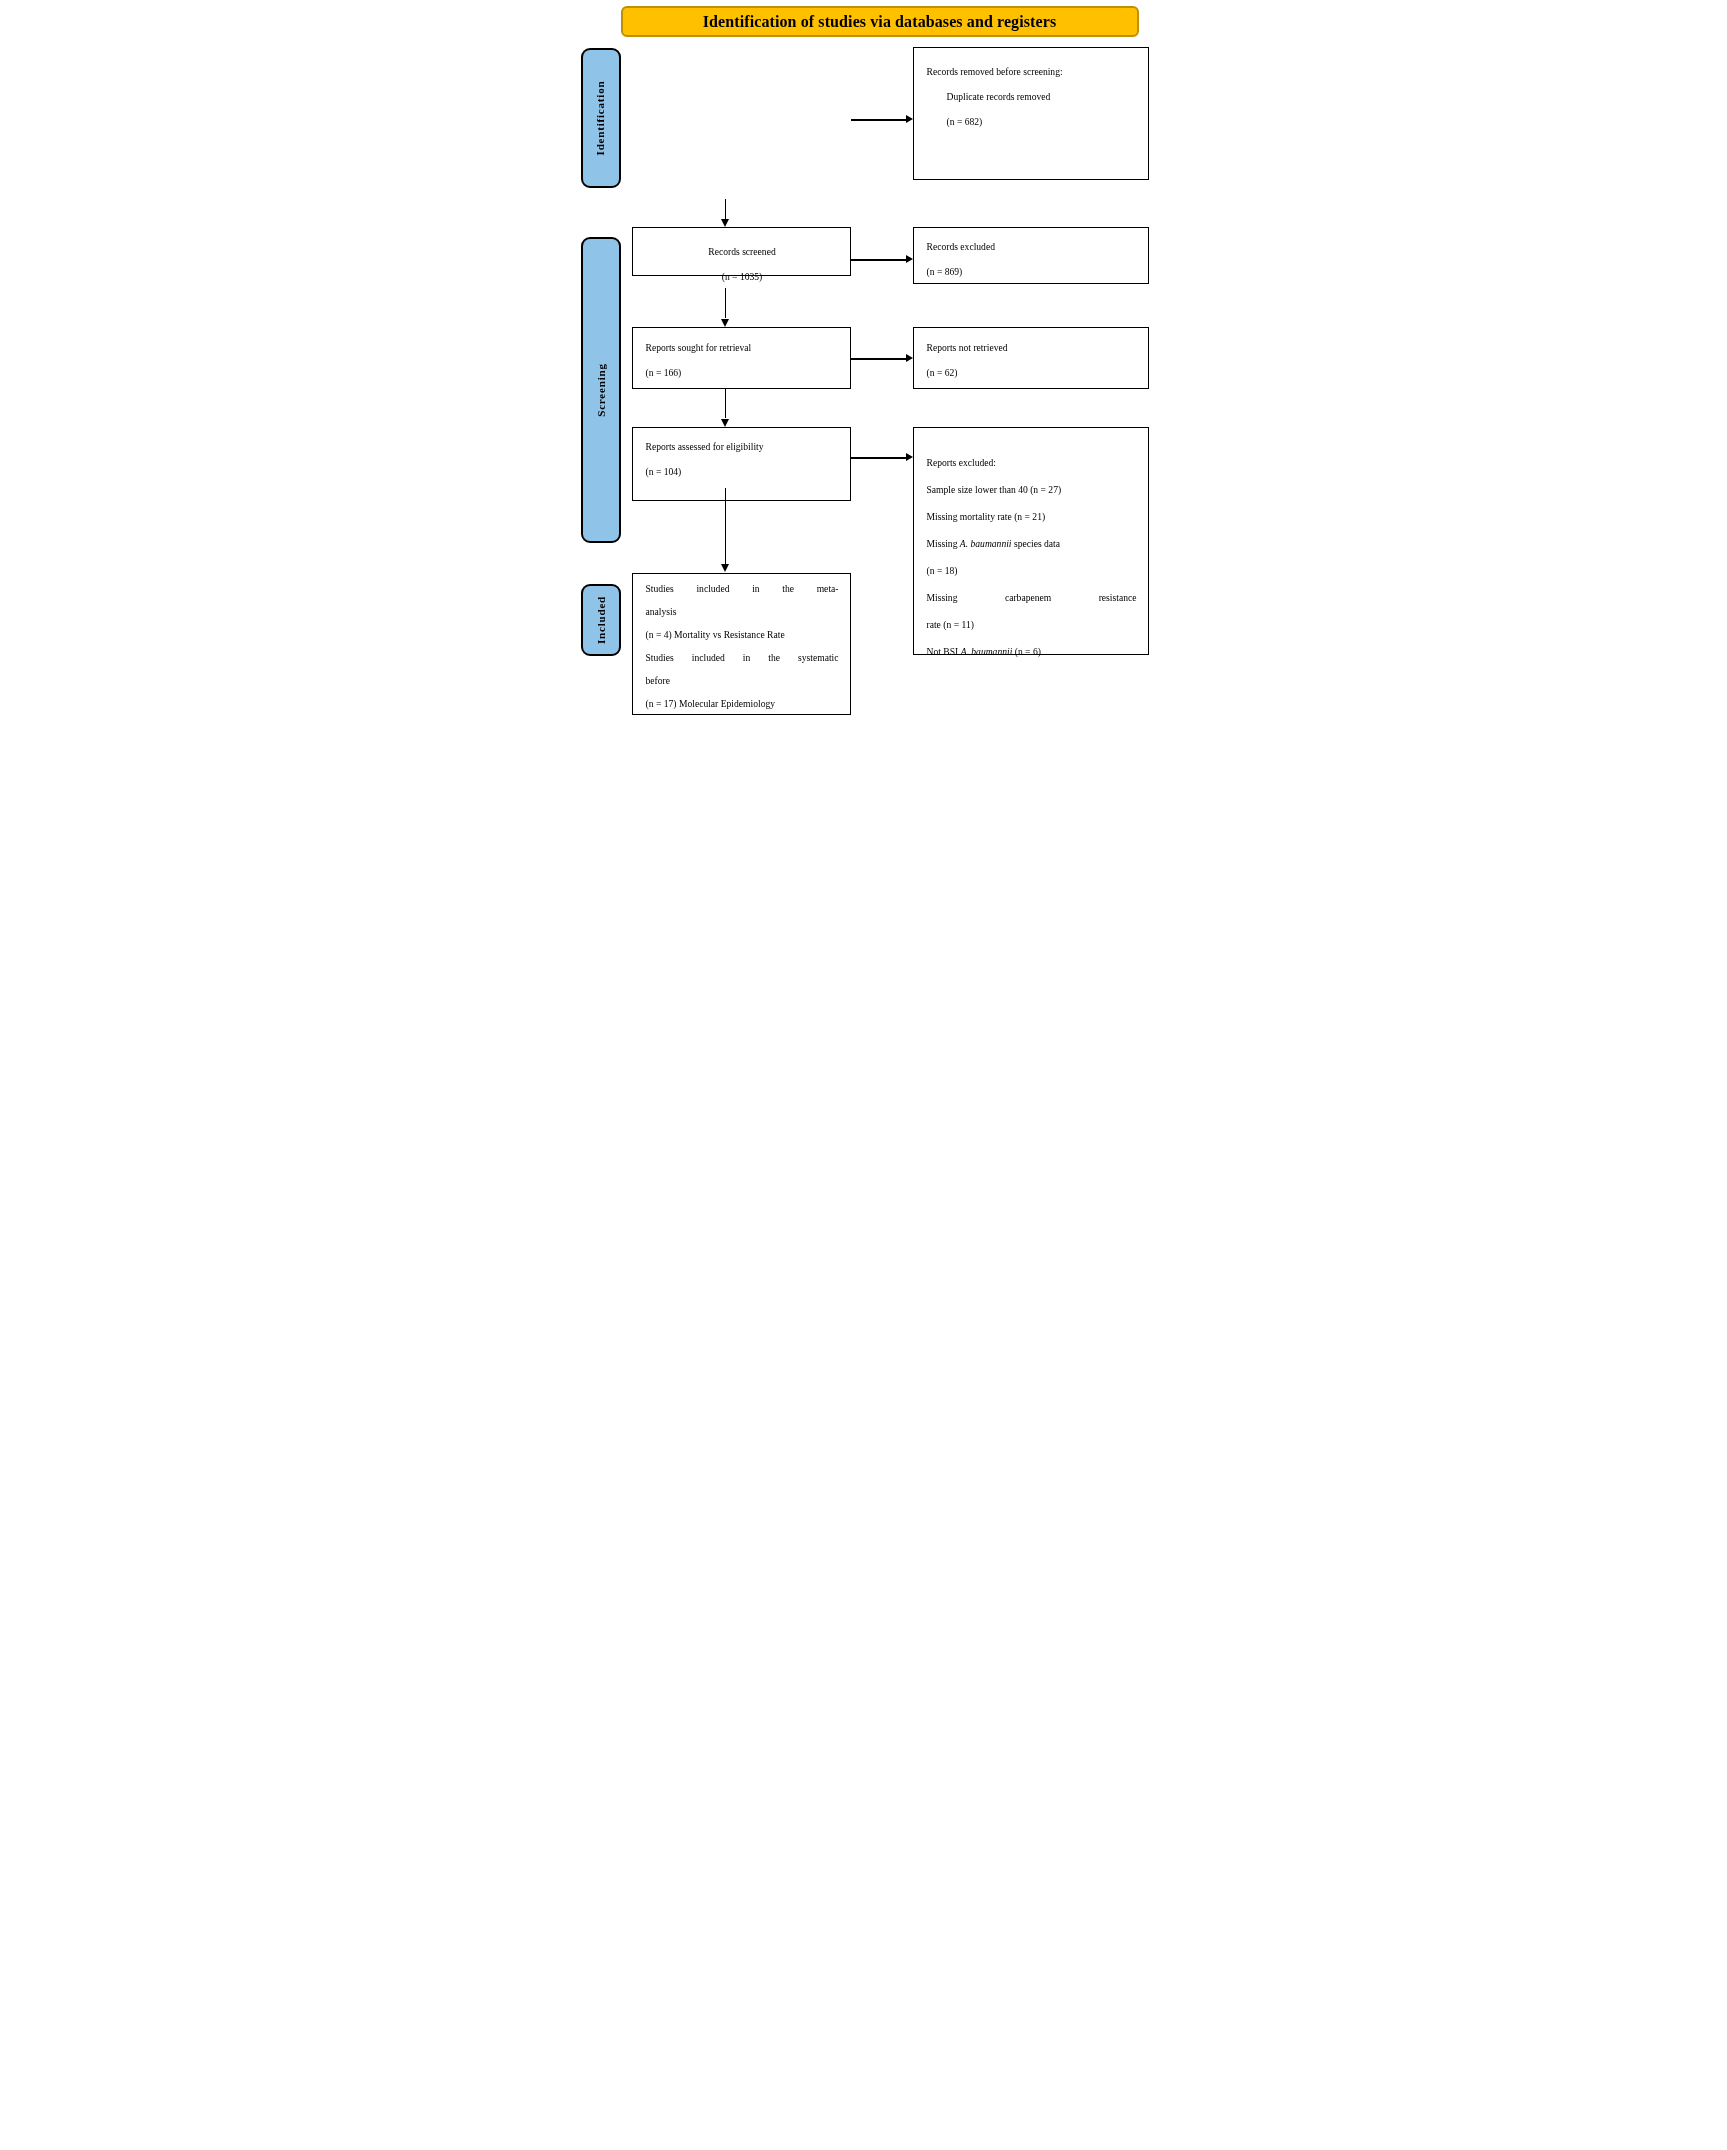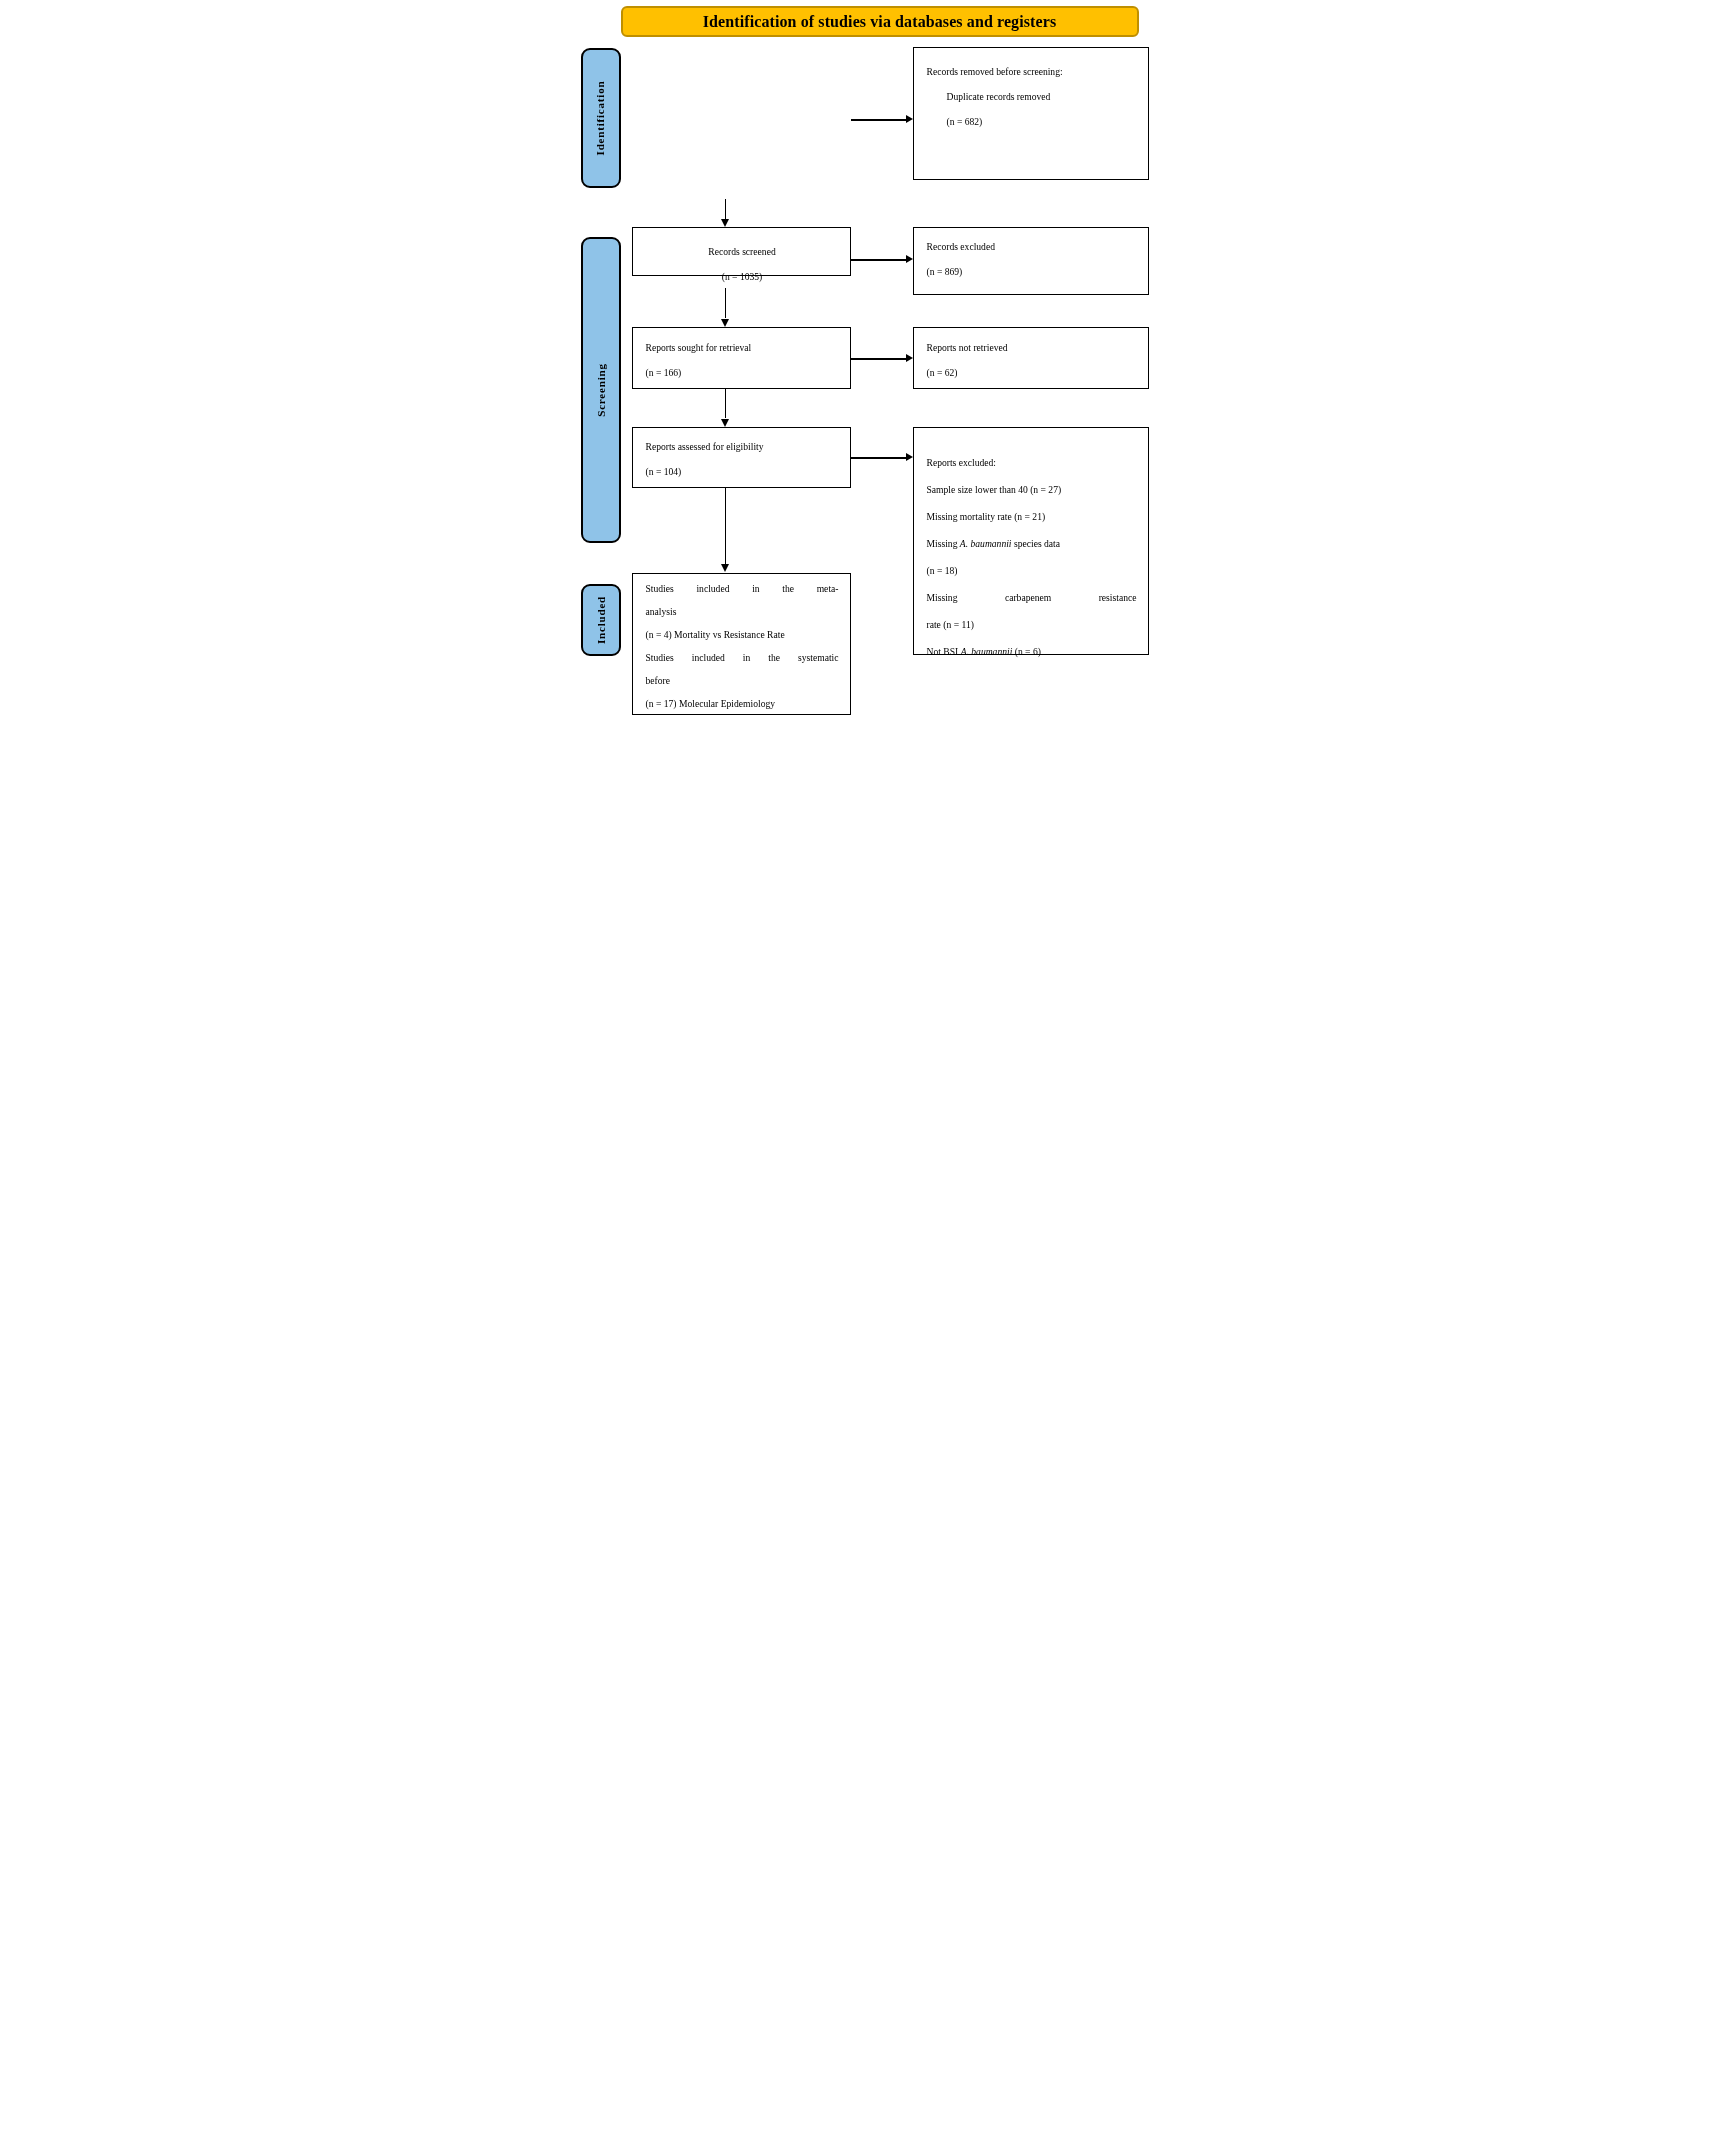--- a/index.html
+++ b/index.html
@@ -38,24 +38,24 @@
   }
   .bl { font-size:9.6px; white-space:nowrap; }
   .ind { padding-left:20px; }
   .j { white-space:normal; text-align:justify; text-align-last:justify; }
   .it { font-style:italic; }
   #box-a { left:56px; top:47px;  width:219px; height:152px; padding-top:6px; }
   #box-a .bl { line-height:24px; }
   #box-b { left:337px; top:47px;  width:236px; height:133px; padding-top:11px; }
   #box-b .bl { line-height:25px; }
   #box-c { left:56px; top:227px; width:219px; height:49px; padding-top:11px;text-align:center; }
-  #box-d { left:337px; top:227px; width:236px; height:68px; padding-top:6px; }
+  #box-d { left:337px; top:227px; width:236px; height:57px; padding-top:6px; }
   #box-e { left:56px; top:327px; width:219px; height:62px; padding-top:6.6px; }
   #box-f { left:337px; top:327px; width:236px; height:62px; padding-top:6.6px; }
-  #box-g { left:56px; top:427px; width:219px; height:61px; padding-top:6px; }
+  #box-g { left:56px; top:427px; width:219px; height:74px; padding-top:6px; }
   #box-c .bl, #box-d .bl, #box-e .bl, #box-f .bl, #box-g .bl { line-height:25px; }
   #box-h { left:337px; top:427px; width:236px; height:228px; padding-top:21px; }
   #box-h .bl { line-height:27px; }
   #box-i { left:56px; top:573px; width:219px; height:142px; padding-top:3px; }
   #box-i .bl { line-height:23px; }
   
   .vline { position:absolute; width:1.5px; background:#000; }
   .vhead { position:absolute; width:0; height:0;
            border-left:4.6px solid transparent; border-right:4.6px solid transparent;
            border-top:8px solid #000; }

